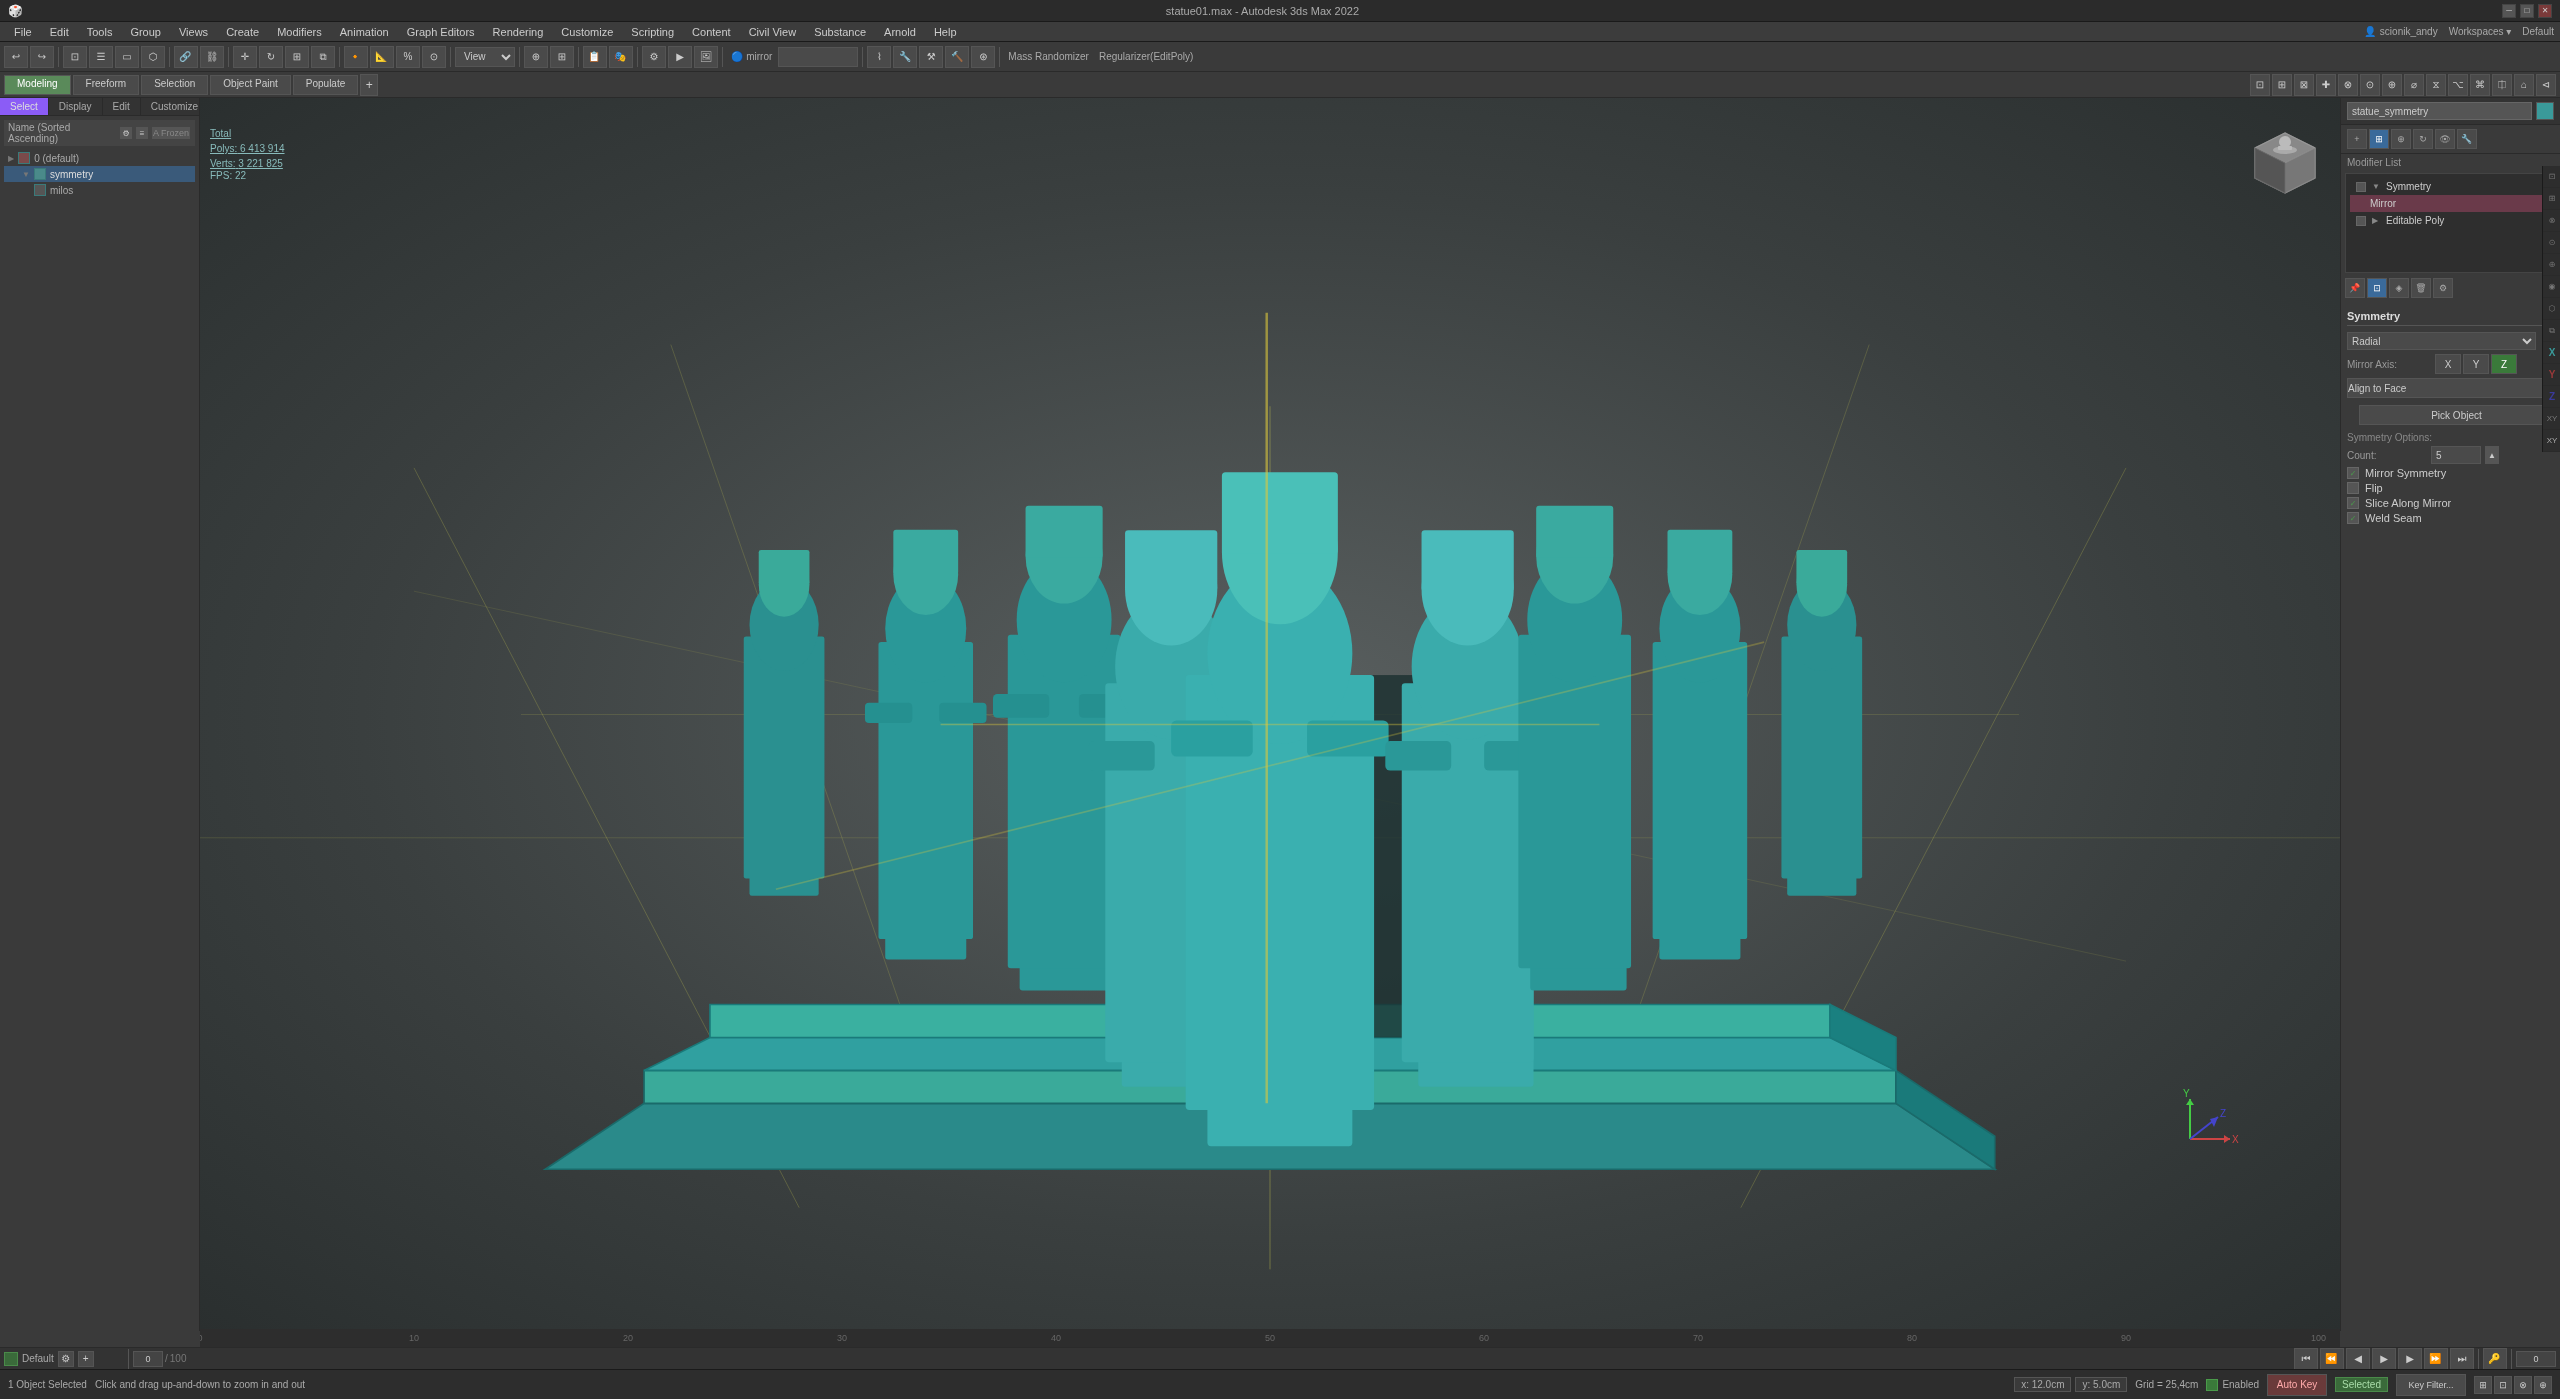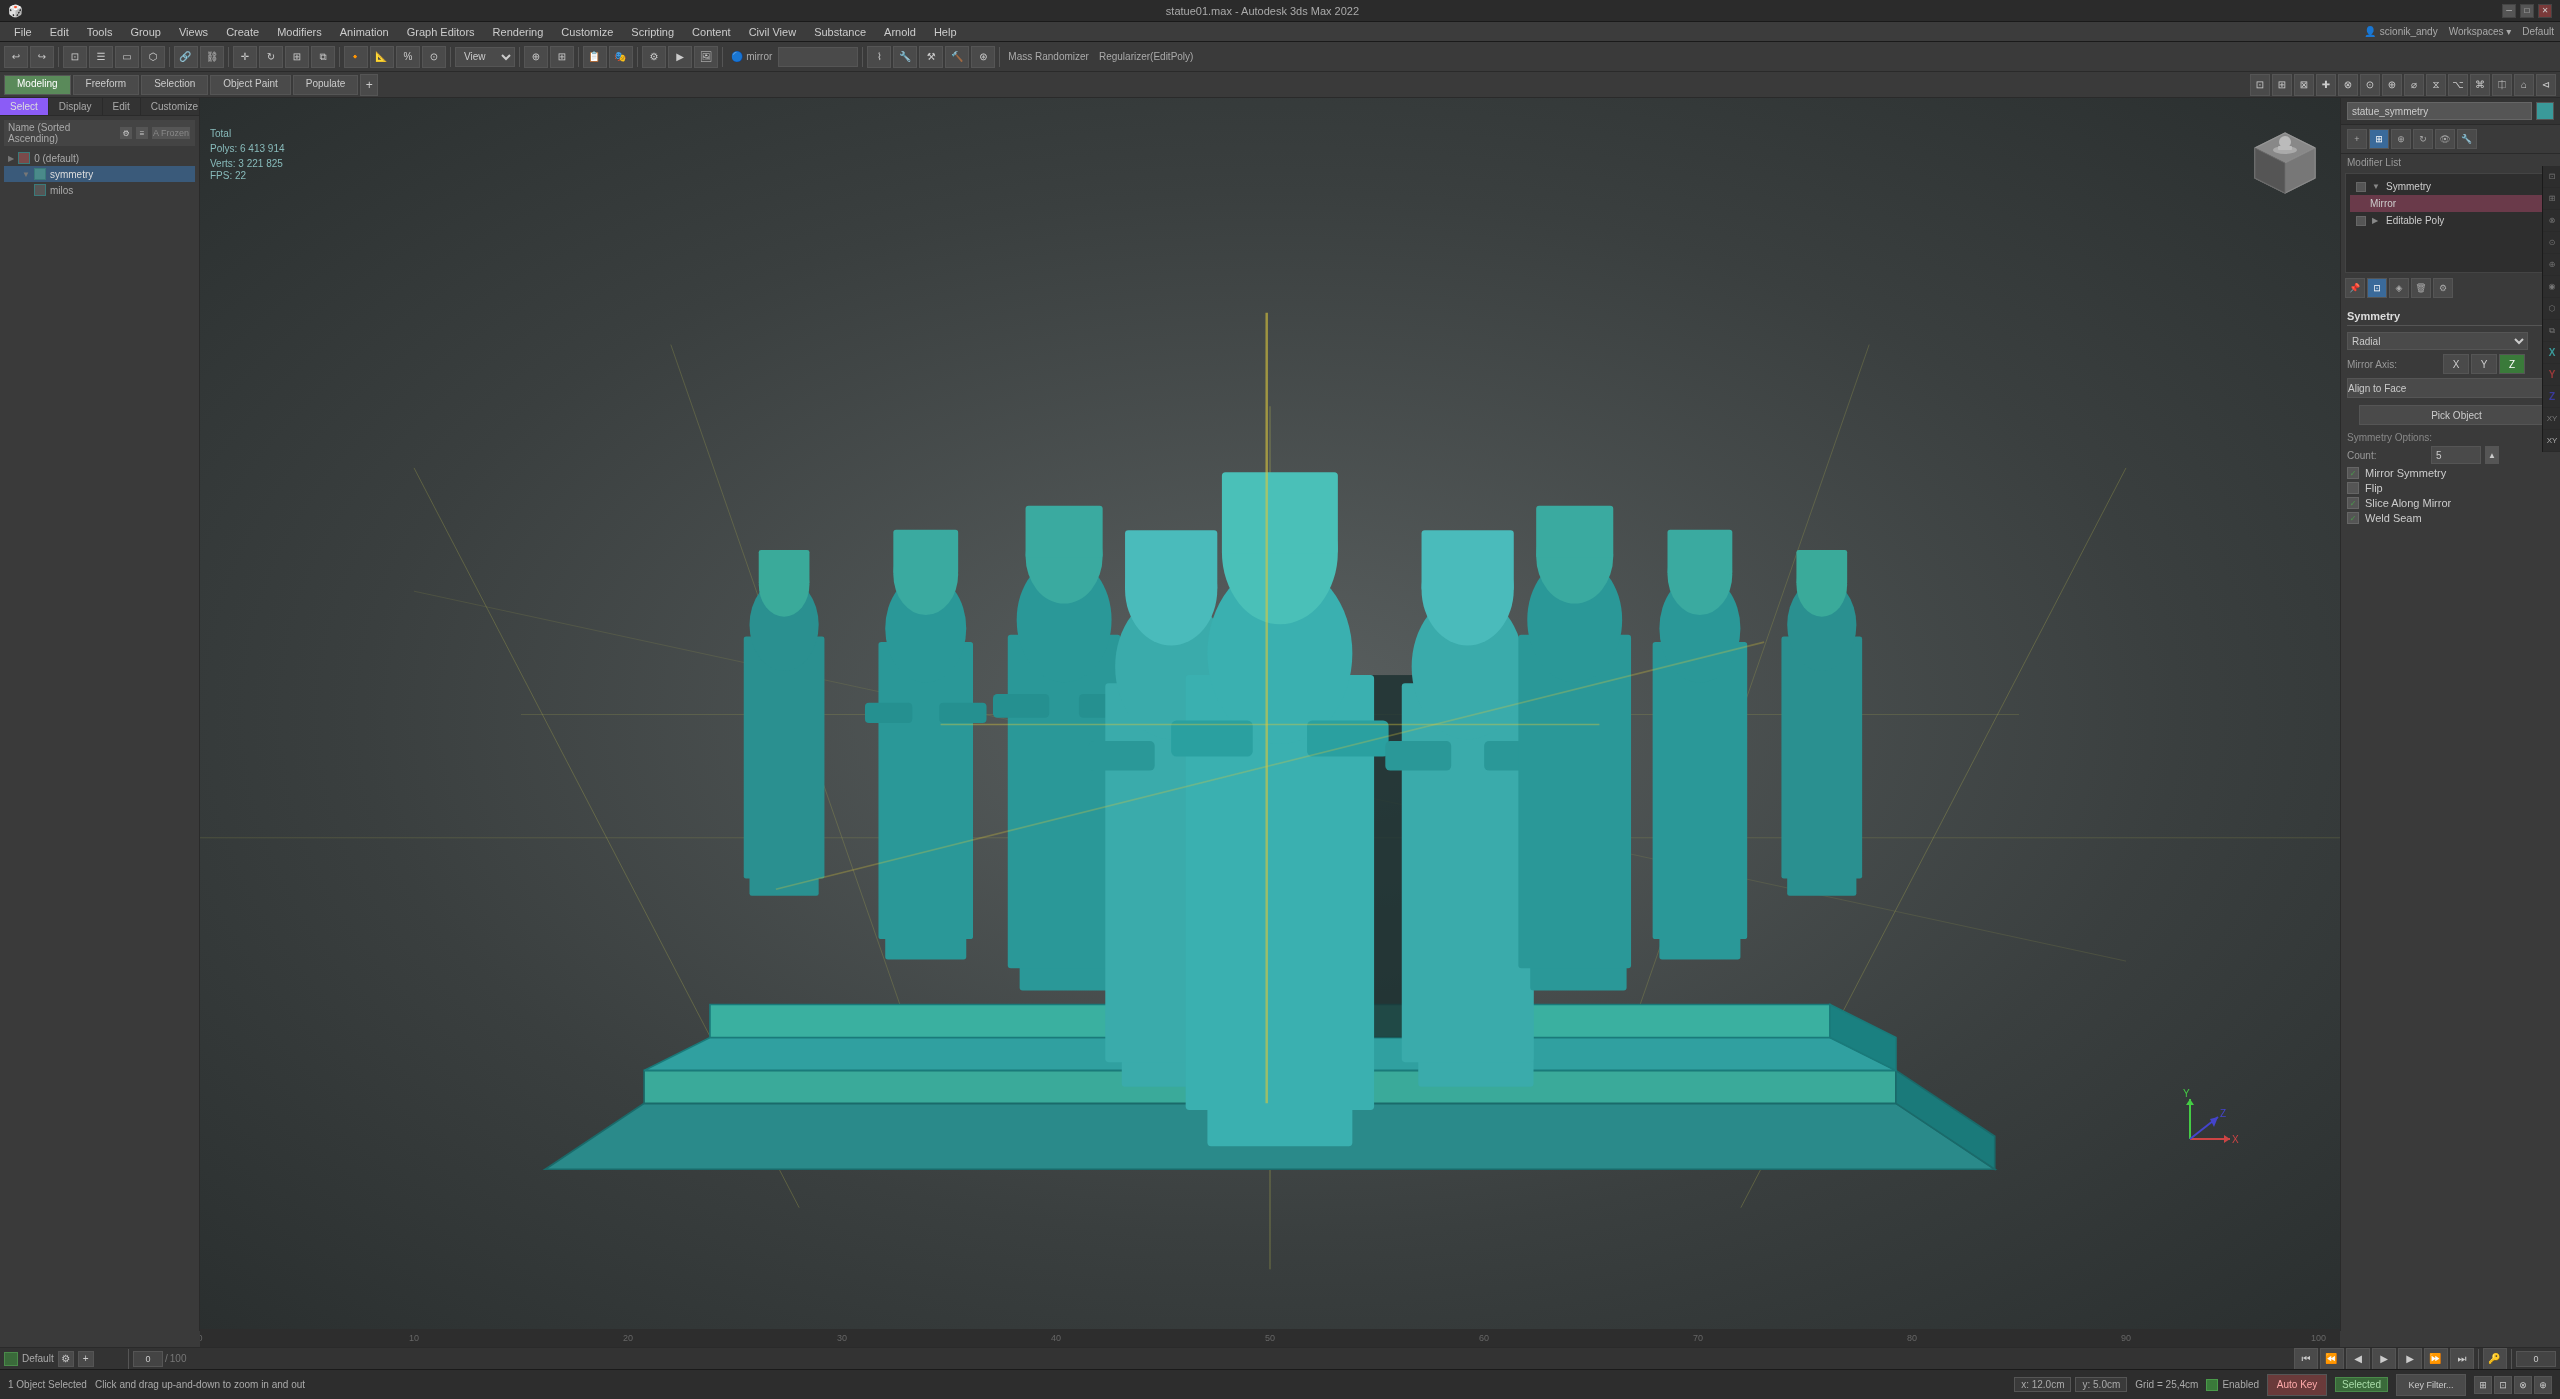--- a/index.html
+++ b/index.html
@@ -255,20 +255,21 @@
       position: relative;
     }
     #viewport-stats {
       position: absolute;
       top: 28px;
       left: 10px;
       font-size: 10px;
       color: #88bbbb;
       z-index: 10;
       line-height: 1.5;
+      text-decoration: underline;
     }
     #fps-display {
       position: absolute;
       top: 72px;
       left: 10px;
       font-size: 10px;
       color: #88bbbb;
       z-index: 10;
     }
 
@@ -391,21 +392,21 @@
       font-weight: bold;
       color: #ddd;
       padding: 3px 0;
       border-bottom: 1px solid #555;
       margin-bottom: 6px;
     }
     .panel-row {
       display: flex;
       align-items: center;
       margin-bottom: 4px;
-      gap: 16px;
+      gap: 8px;
     }
     .panel-label {
       font-size: 10px;
       color: #999;
       min-width: 80px;
     }
     .panel-select {
       flex: 1;
       height: 18px;
       background: #4a4a4a;

